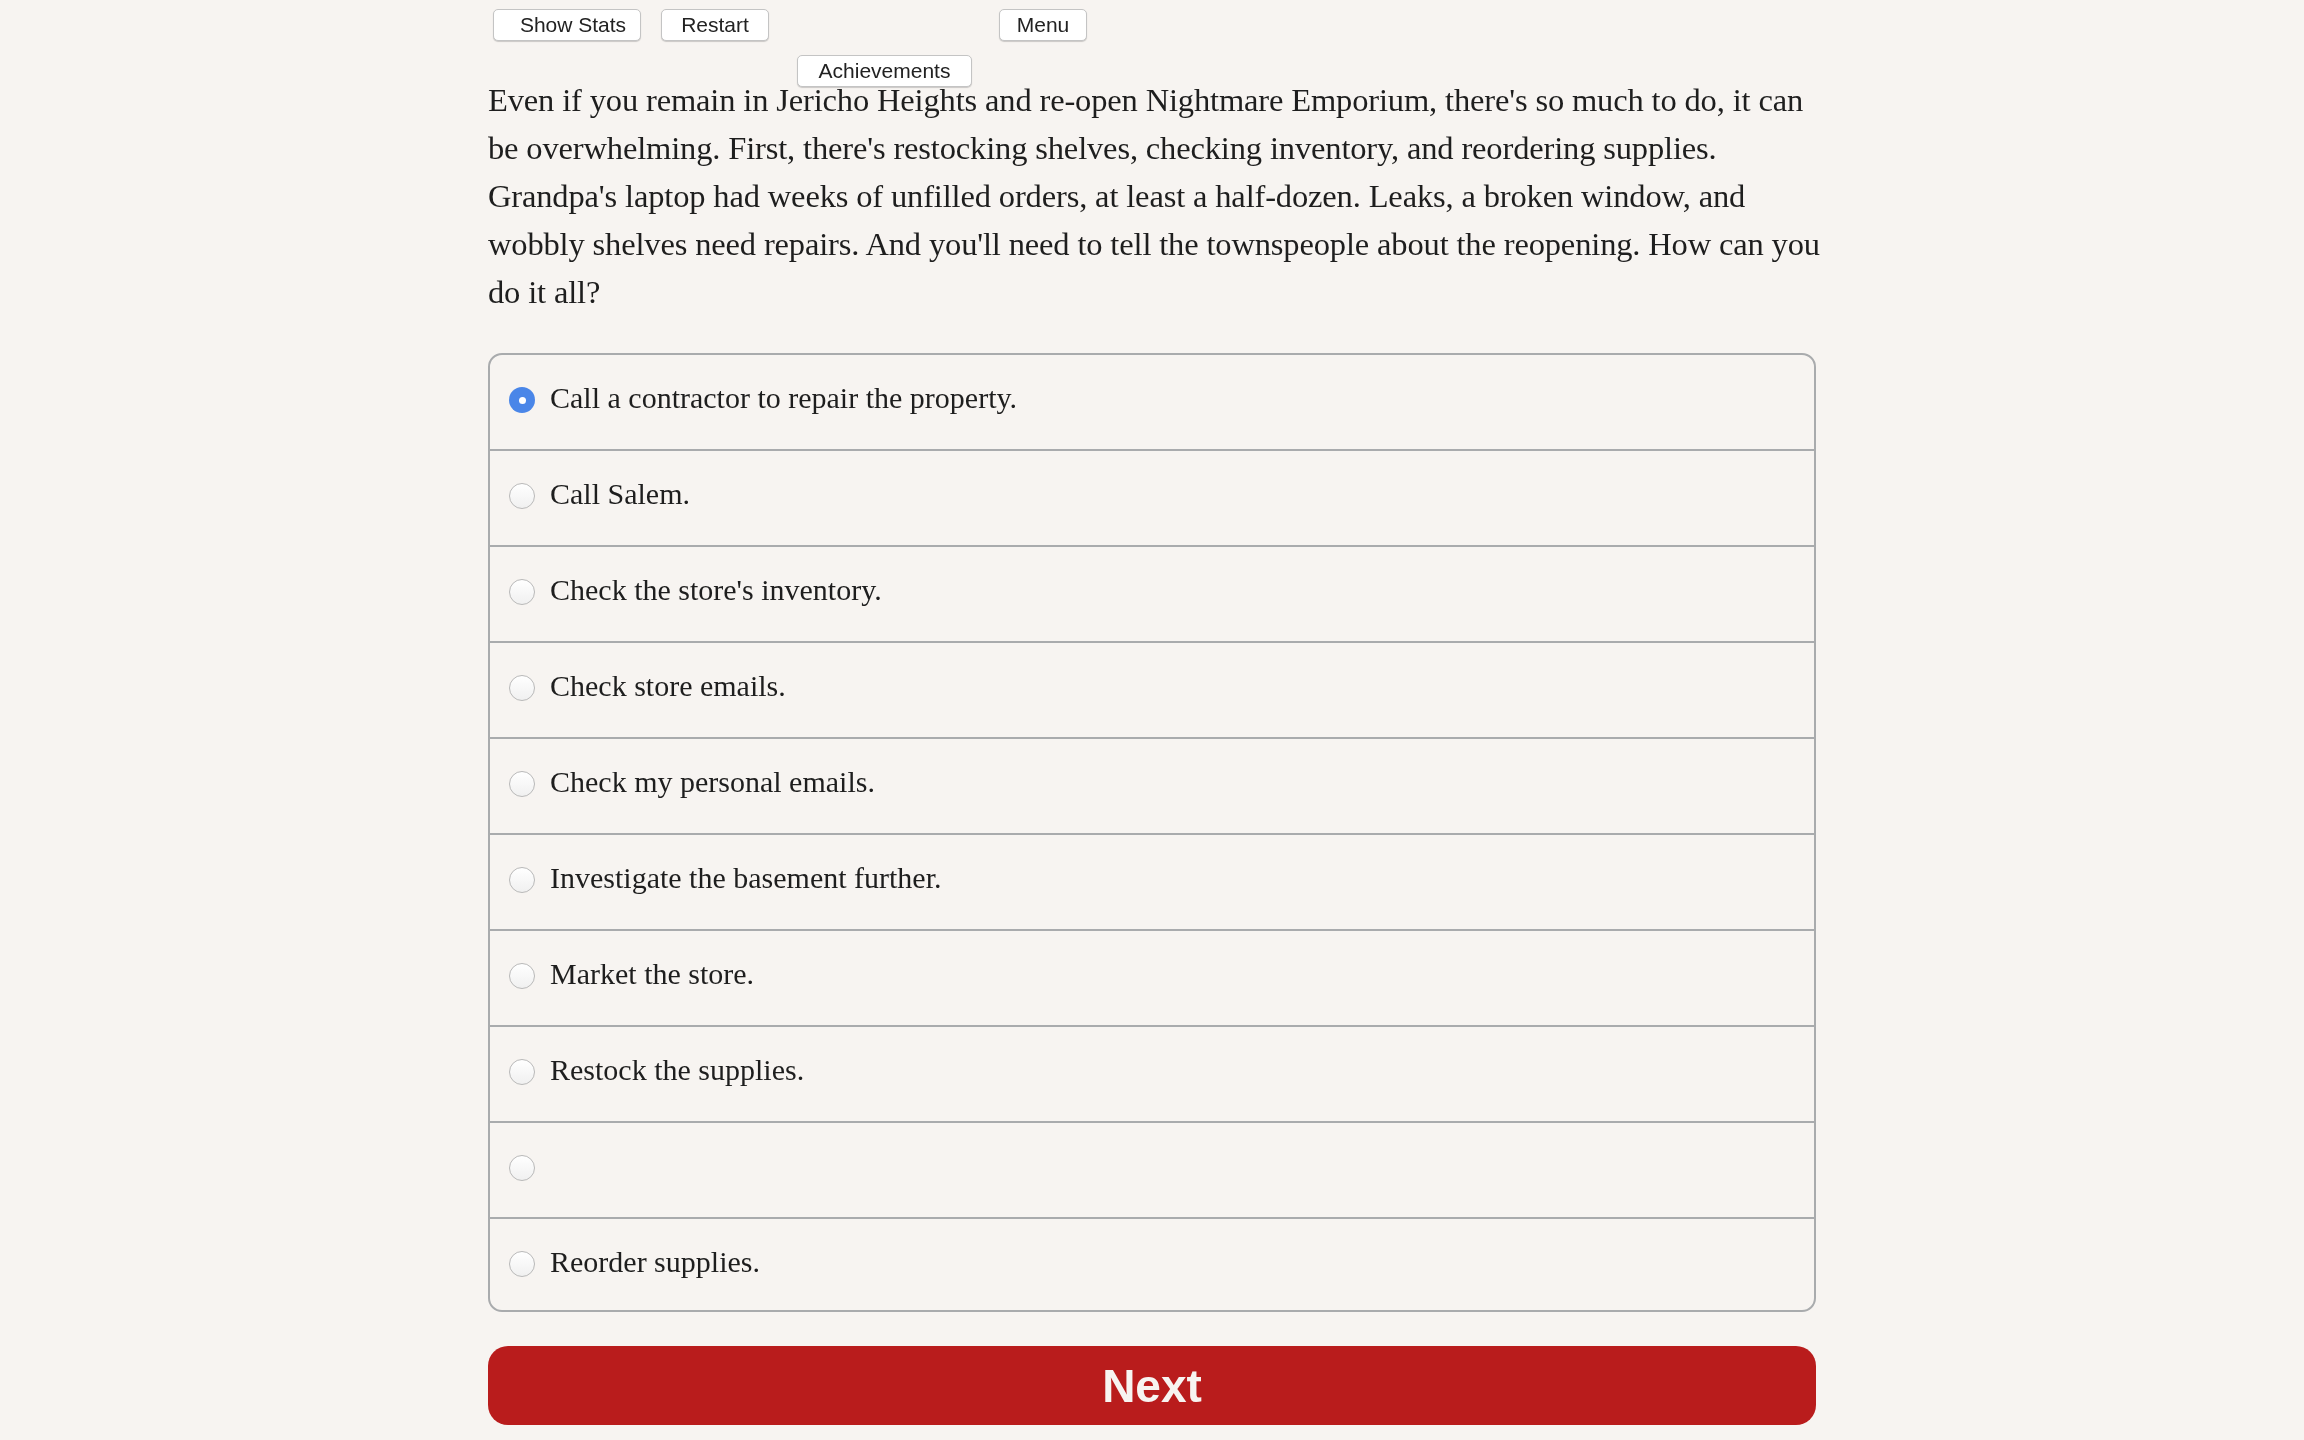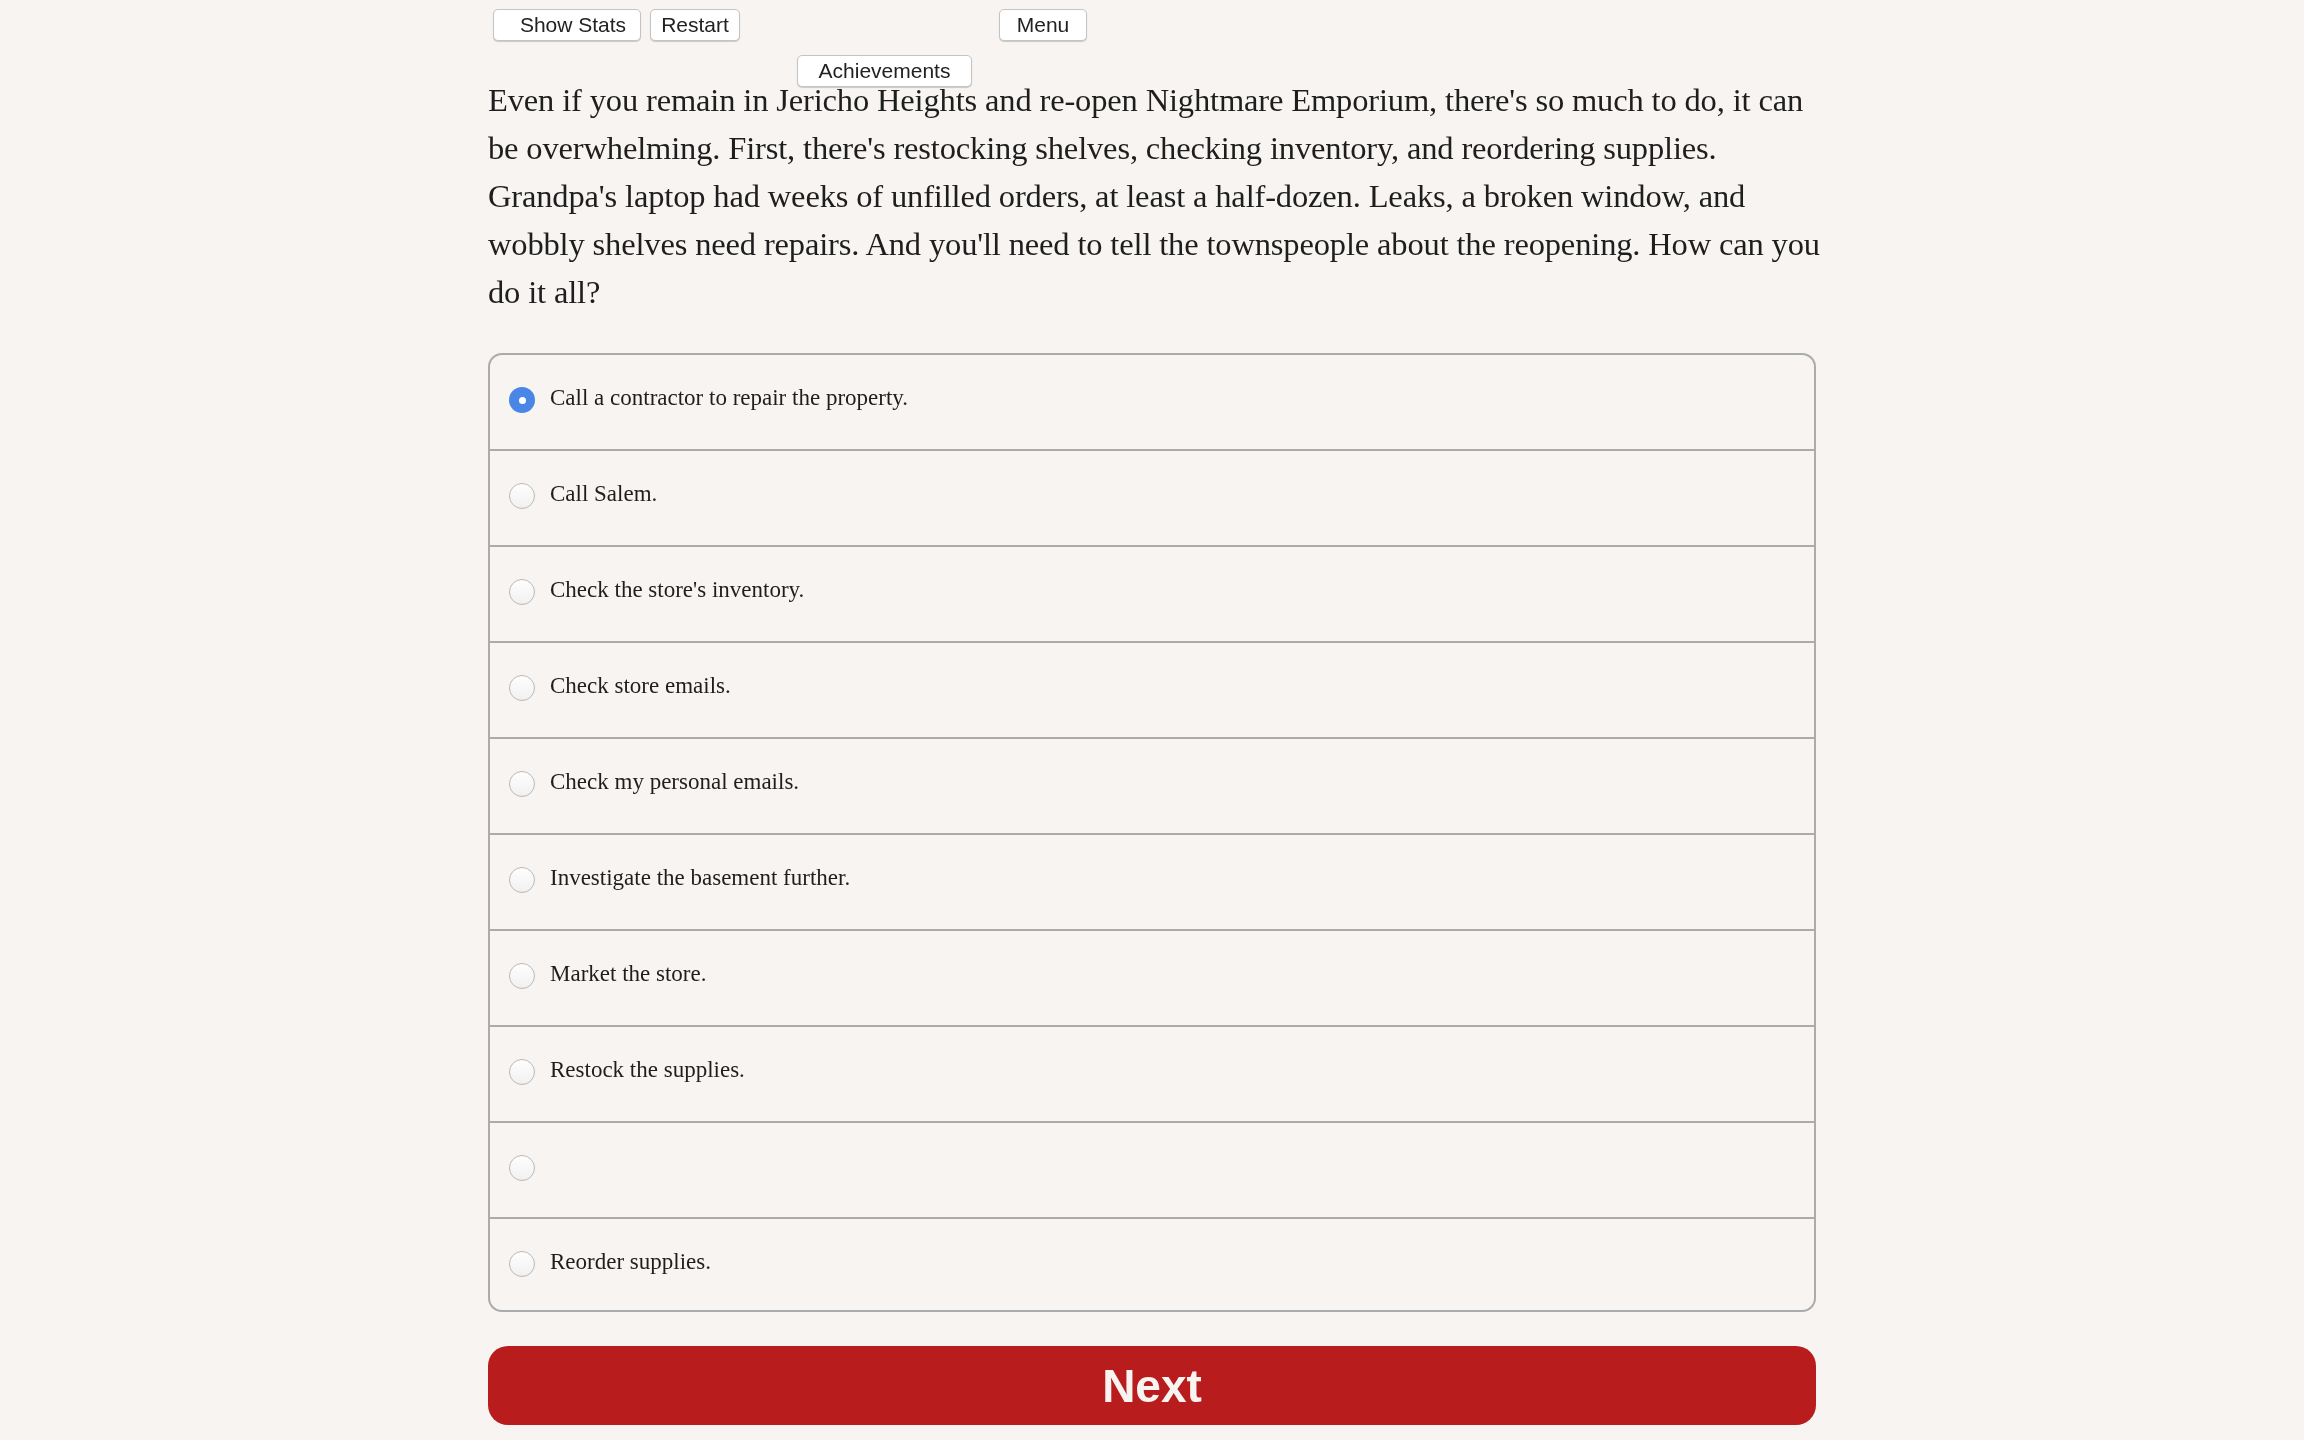--- a/index.html
+++ b/index.html
@@ -93,21 +93,21 @@
       top: 10px;
       width: 7px;
       height: 7px;
       border-radius: 50%;
       background: #ffffff;
     }
     .choice-label {
       position: absolute;
       left: 60px;
       top: 23px;
-      font-size: 23px;
+      font-size: 30px;
       line-height: 40px;
       white-space: nowrap;
       text-align: right;
     }
     .next-btn {
       position: absolute;
       top: 1346px;
       left: 488px;
       width: 1328px;
       height: 79px;
@@ -121,21 +121,21 @@
       align-items: center;
       justify-content: center;
       cursor: pointer;
     }
   </style>
 </head>
 <body>
 
 <div class="top-buttons">
   <div class="top-btn" style="left:0;width:148px;padding-left:12px;">Show Stats</div>
-  <div class="top-btn" style="left:157px;width:90px;">Restart</div>
+  <div class="top-btn" style="left:168px;width:108px;">Restart</div>
   <div class="top-btn" style="left:304px;width:175px;margin-top:46px;">Achievements</div>
   <div class="top-btn" style="left:506px;width:88px;">Menu</div>
 </div>
 
 <div class="passage">Even if you remain in Jericho Heights and re-open Nightmare Emporium, there's so much to do, it can be overwhelming. First, there's restocking shelves, checking inventory, and reordering supplies. Grandpa's laptop had weeks of unfilled orders, at least a half-dozen. Leaks, a broken window, and wobbly shelves need repairs. And you'll need to tell the townspeople about the reopening. How can you do it all?</div>
 
 <div class="choices">
   <div class="choice">
     <span class="radio checked"></span>
     <span class="choice-label">Call a contractor to repair the property.</span>

